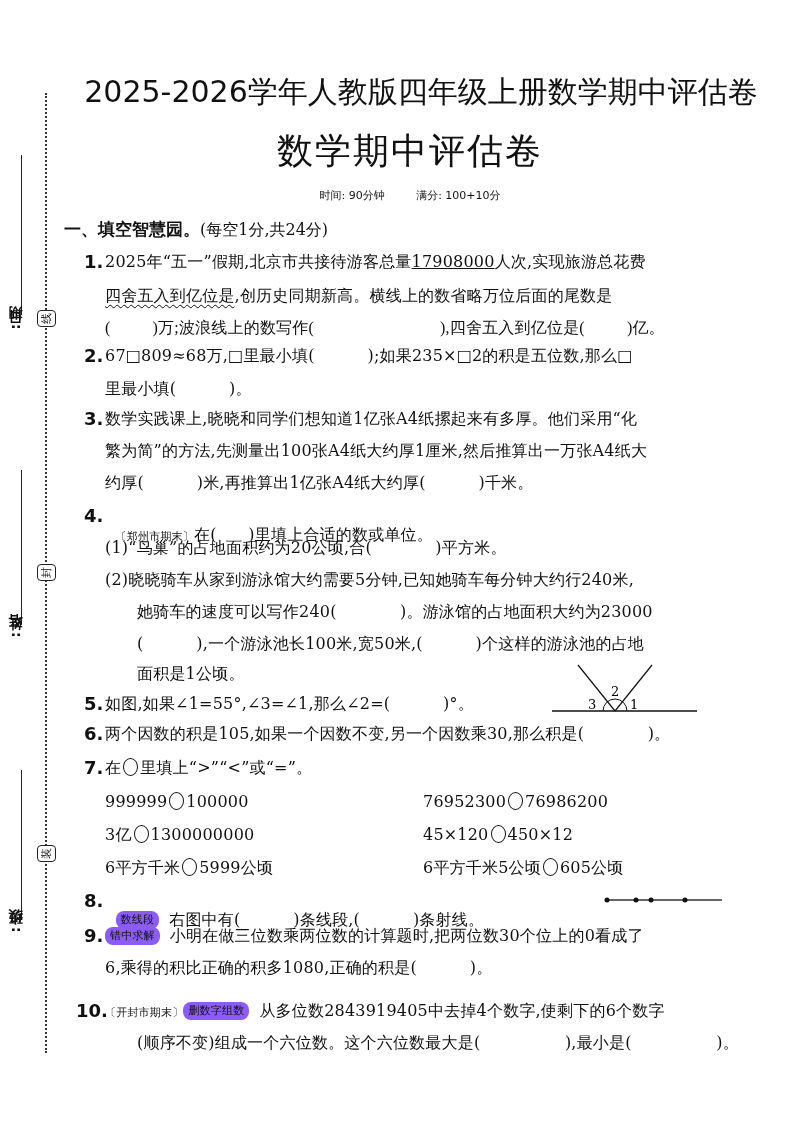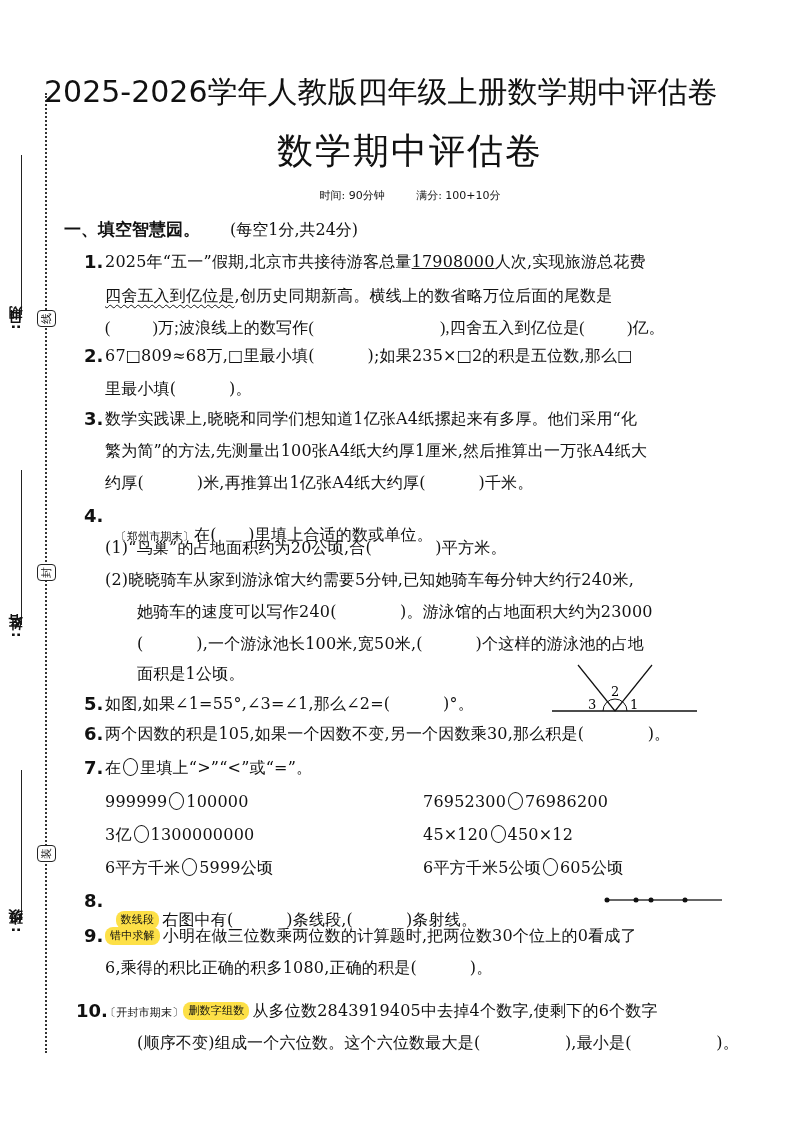--- a/index.html
+++ b/index.html
@@ -8,36 +8,36 @@
 
   
   .margin-dots { position: absolute; left: 45px; top: 93px; height: 960px; border-left: 2px dotted #333; }
   .seal { position: absolute; left: 38px; width: 17px; height: 19px; border: 1px solid #222; border-radius: 4px; background: #fff;
           font-family: "DejaVu Sans", sans-serif; font-size: 11px; line-height: 17px; text-align: center; transform: rotate(-90deg); }
   .margin-label { position: absolute; left: 6px; font-family: "DejaVu Sans", sans-serif; font-size: 14px; font-weight: bold;
                   writing-mode: vertical-rl; transform: rotate(180deg); letter-spacing: 2px; }
   .margin-line { position: absolute; left: 21px; width: 0; border-left: 1px solid #222; }
 
   
-  .title1 { position: absolute; left: 44px; width: 700px; top: 72px; text-align: left; font-family: "DejaVu Sans", sans-serif;
+  .title1 { position: absolute; left: 71px; width: 700px; top: 72px; text-align: center; font-family: "DejaVu Sans", sans-serif;
             font-size: 30px; font-weight: normal; letter-spacing: 0px; }
   .title2 { position: absolute; left: 60px; width: 700px; top: 127px; text-align: center; font-family: "DejaVu Sans", sans-serif;
             font-size: 36px; letter-spacing: 2px; }
   .meta { position: absolute; left: 60px; width: 700px; top: 188px; text-align: center; font-family: "DejaVu Sans", sans-serif; font-size: 11px; }
   .meta span { margin: 0 14px; }
 
   
   .section { position: absolute; left: 64px; top: 218px; font-size: 17px; font-weight: bold; font-family: "DejaVu Sans", sans-serif; }
-  .section .paren { font-weight: normal; font-family: "DejaVu Serif", serif; font-size: 16px; margin-left: 30px; }
+  .section .paren { font-weight: normal; font-family: "DejaVu Serif", serif; font-size: 16px; }
   .line { position: absolute; font-size: 16px; white-space: nowrap; letter-spacing: 0.2px; }
   .qnum { position: absolute; font-family: "DejaVu Sans", sans-serif; font-weight: bold; font-size: 18px; }
   .u { text-decoration: underline; }
   .wavy { text-decoration: underline wavy; text-decoration-thickness: 1px; text-underline-offset: 3px; }
   .src { font-size: 11px; }
-  .tag { display: inline-block; background: #fde047; border-radius: 8px; padding: 0 5px; font-size: 11px; line-height: 18px; vertical-align: 2px; margin-right: 3px; }
+  .tag { display: inline-block; background: #8b5cf6; border-radius: 8px; padding: 0 5px; font-size: 11px; line-height: 18px; vertical-align: 2px; margin-right: 10px; }
   .circ { display: inline-block; width: 15px; height: 18px; border: 1.5px solid #111; border-radius: 50%; vertical-align: -3px; margin: 0 2px; }
   svg { position: absolute; }
 </style>
 </head>
 <body>
 
 <div class="margin-dots"></div>
 <div class="seal" style="top:309px;">线</div>
 <div class="seal" style="top:563px;">封</div>
 <div class="seal" style="top:844px;">装</div>

